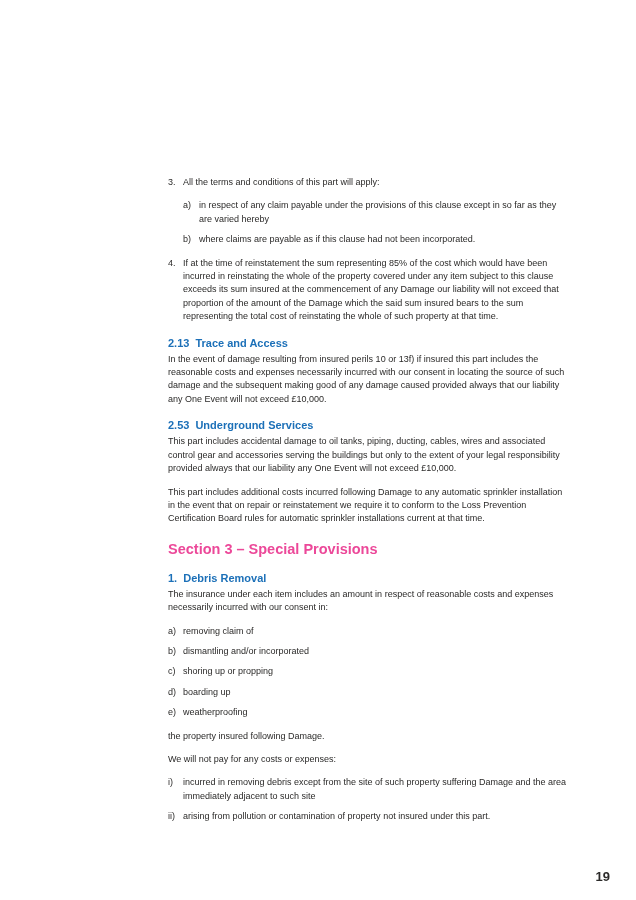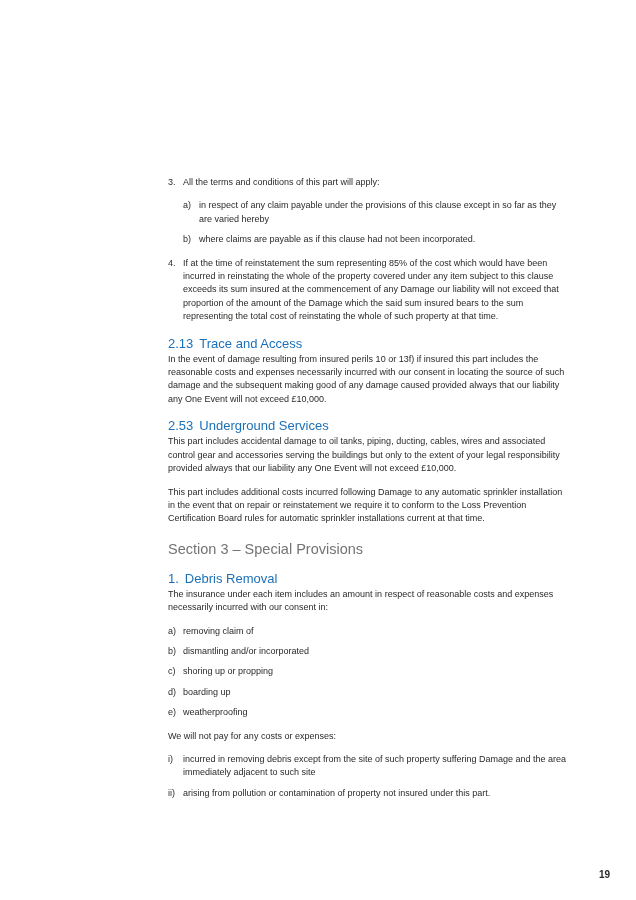--- a/index.html
+++ b/index.html
@@ -26,40 +26,40 @@
   .marker { flex: 0 0 15px; }
   .marker-wide { flex: 0 0 16px; }
   .body-text { flex: 1; }
   .num-item { margin-bottom: 10px; }
   .num-item .intro { margin-bottom: 10px; }
   .sub-item { margin-bottom: 7px; margin-left: 15px; }
   .sub-item:last-child { margin-bottom: 0; }
   .para { margin: 0 0 10px 0; }
   .clause-heading {
     color: #1c70b8;
-    font-weight: normal;
-    font-size: 13px;
+    font-weight: bold;
+    font-size: 11px;
     line-height: 13px;
     margin: 13px 0 3px 0;
   }
   .clause-heading .clause-num { margin-right: 6px; }
   .section-title {
-    color: #737373;
-    font-weight: normal;
+    color: #ec4899;
+    font-weight: bold;
     font-size: 14.5px;
     line-height: 19px;
     margin: 14px 0 11px 0;
   }
   .list-item { margin-bottom: 7px; }
   .list-block { margin-bottom: 10px; }
   .page-number {
     position: absolute;
     right: 26px;
     top: 869px;
-    font-size: 10px;
+    font-size: 13px;
     font-weight: bold;
     color: #2b2a29;
   }
   strong { font-weight: normal; }
 </style>
 </head>
 <body>
 
 <div class="page">
   <div class="content">
@@ -119,20 +119,21 @@
       <div class="row list-item">
         <span class="marker">d)</span>
         <span class="body-text">boarding up</span>
       </div>
       <div class="row list-item">
         <span class="marker">e)</span>
         <span class="body-text">weatherproofing</span>
       </div>
     </div>
 
+    <p class="para">the <strong>property</strong> insured following Damage.</p>
     <p class="para"><strong>We</strong> will not pay for any costs or expenses:</p>
 
     <div class="list-block">
       <div class="row list-item">
         <span class="marker">i)</span>
         <span class="body-text">incurred in removing debris except from the site of such <strong>property</strong> suffering Damage and the area immediately adjacent to such site</span>
       </div>
       <div class="row list-item">
         <span class="marker">ii)</span>
         <span class="body-text">arising from pollution or contamination of <strong>property</strong> not insured under this part.</span>

